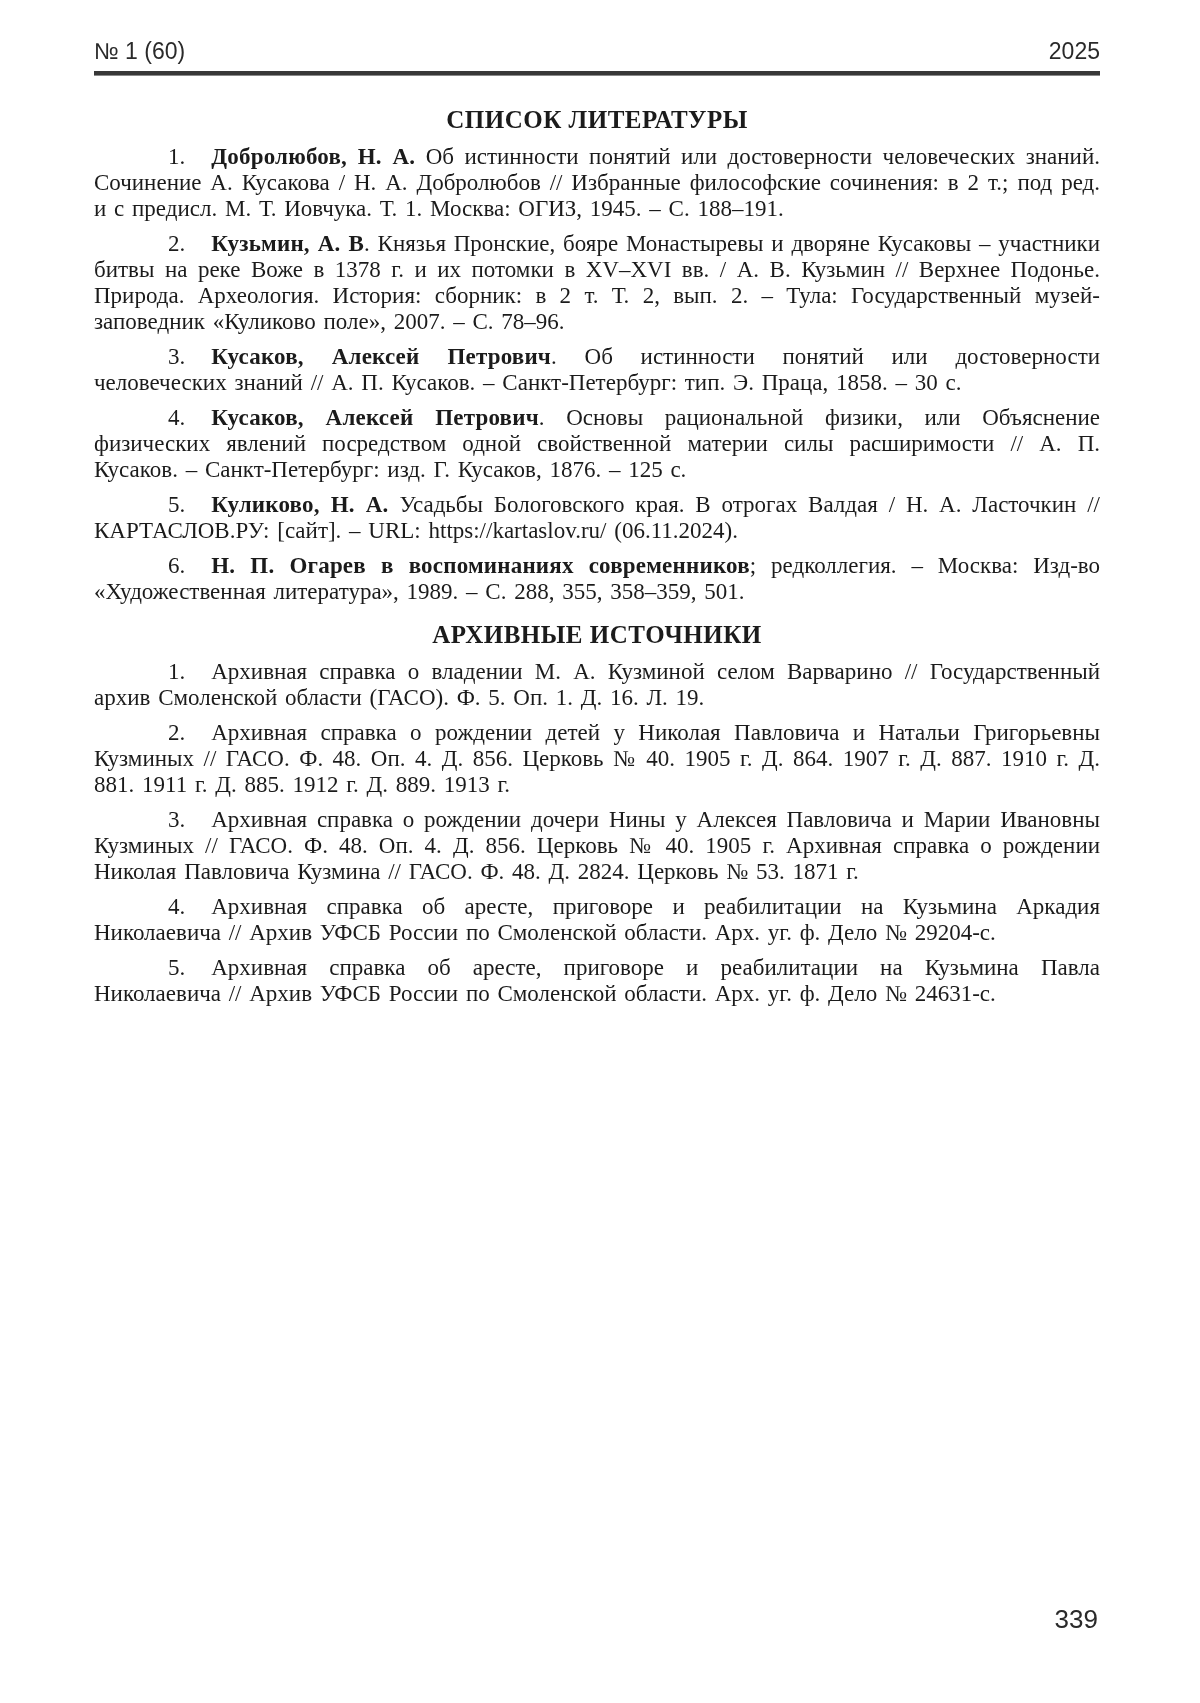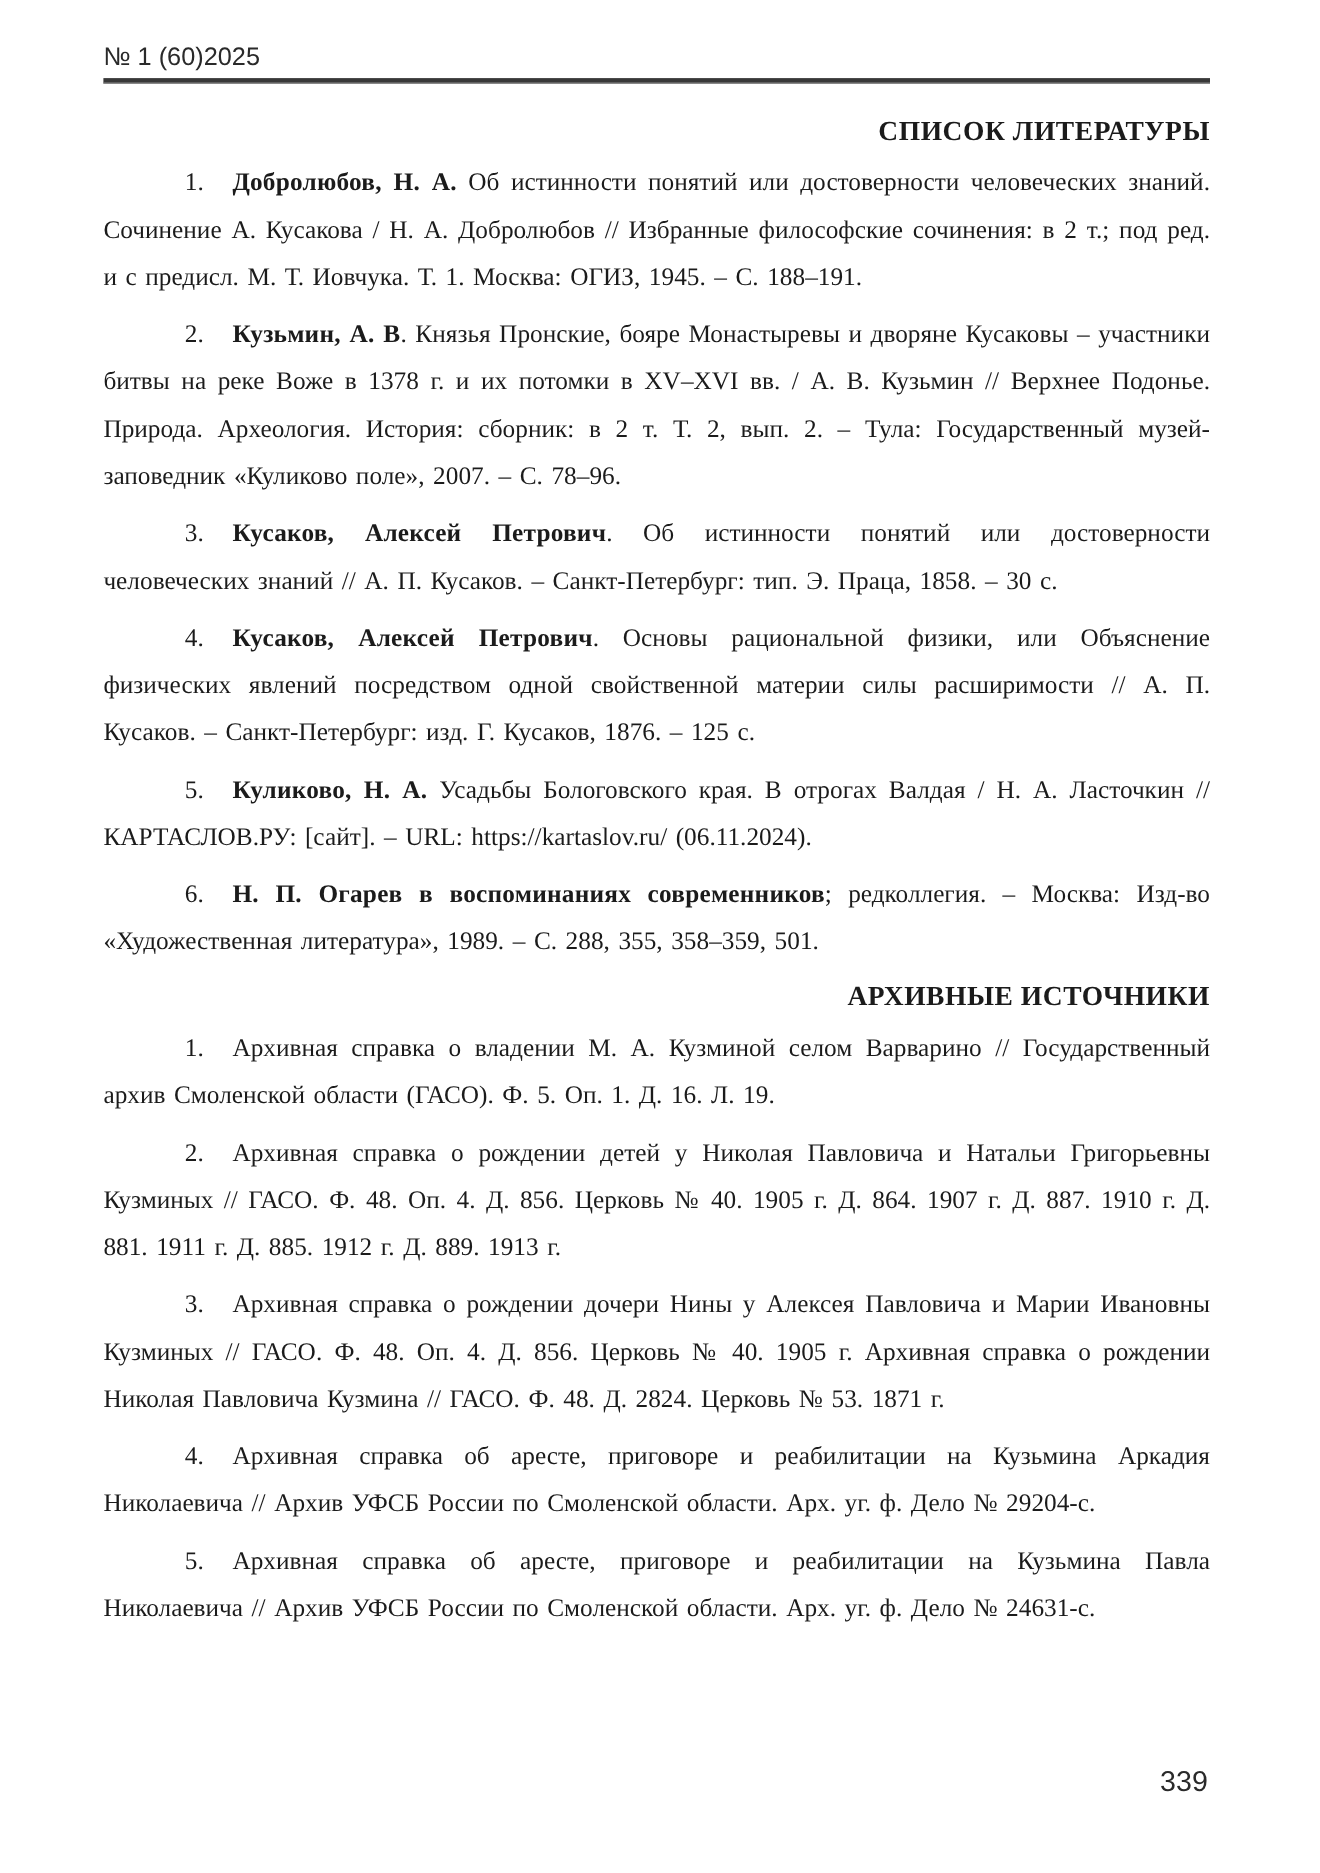--- a/index.html
+++ b/index.html
@@ -6,37 +6,37 @@
   .page{
     position:relative;
     width:1200px;height:1703px;
     background:#ffffff;
     box-sizing:border-box;
     padding:38px 100px 0 94px;
     color:#1b1b1b;
     font-family:"Liberation Serif","DejaVu Serif",serif;
   }
   .running-head{
-    display:flex;justify-content:flex-start;align-items:flex-end;
+    display:flex;justify-content:space-between;align-items:flex-end;
     font-family:"Liberation Sans","DejaVu Sans",sans-serif;
     font-size:23px;line-height:26px;color:#2a2a2a;
   }
   .head-rule{
     margin-top:7px;height:4px;background:#383838;border-bottom:1px solid #8a8a8a;
   }
   .section-title{
     margin:30px 0 10px 0;
-    text-align:right;
+    text-align:center;
     font-size:25px;font-weight:bold;letter-spacing:0.5px;
     font-family:"Liberation Serif","DejaVu Serif",serif;
   }
   .section-title.second{margin-top:16px;}
   .entry{
     margin:9px 0;
-    font-size:23px;line-height:43px;
+    font-size:23px;line-height:26px;
     text-align:justify;
     text-indent:74px;
     word-spacing:2px;
   }
   .entry .num{margin-right:26px;}
   .entry b{letter-spacing:0.2px;}
   .folio{
     position:absolute;right:102px;top:1604px;
     font-family:"Liberation Sans","DejaVu Sans",sans-serif;
     font-size:26px;color:#2a2a2a;

